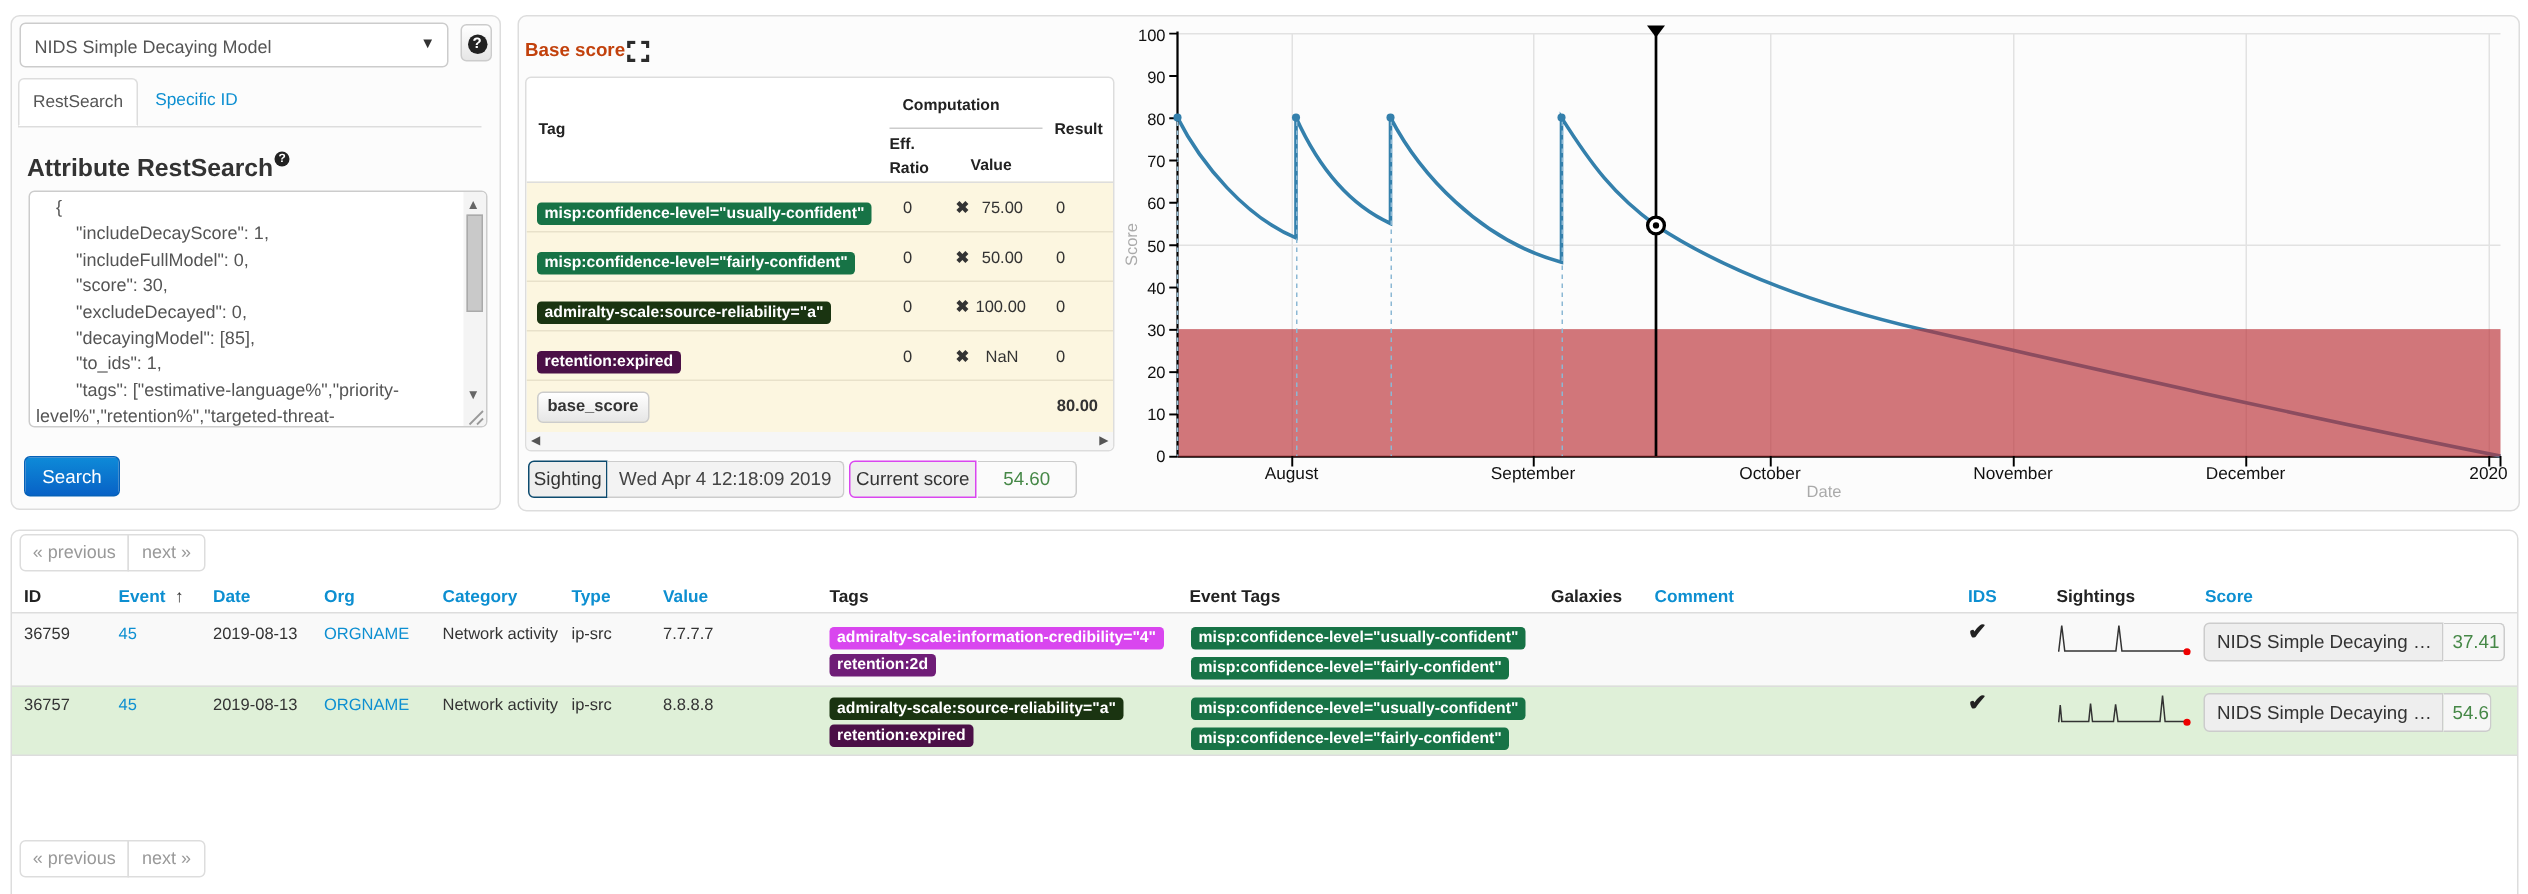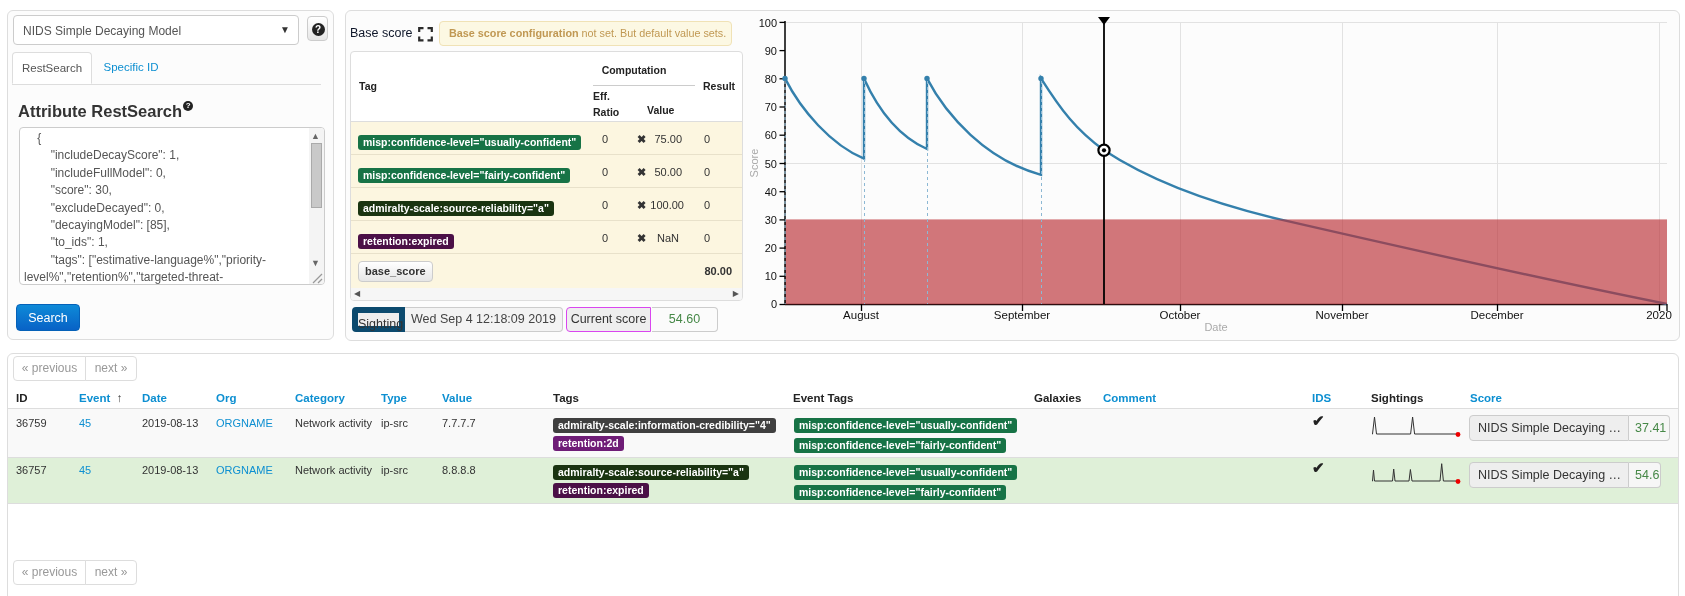--- a/index.html
+++ b/index.html
@@ -51,26 +51,25 @@
       <div class="abs" style="left:2px;top:130px;font-size:9px;color:#666;">▼</div>
       <svg class="abs" style="left:1px;top:143px;" width="13" height="13">
           <line x1="3" y1="12" x2="12" y2="3" stroke="#999" stroke-width="1.2"></line>
           <line x1="8" y1="12" x2="12" y2="8" stroke="#999" stroke-width="1.2"></line>
         </svg>
     </div>
   </div>
 
   <div class="abs" style="left:16px;top:304px;width:64px;height:27px;border:1px solid #0561b8;border-radius:4px;background:linear-gradient(to bottom,#0e8ad8,#0862c6);color:#fff;font-size:12.5px;text-align:center;line-height:26px;box-sizing:border-box;">Search</div>
 
-  <div class="abs" style="left:350px;top:26px;font-size:12.5px;font-weight:normal;color:#0f172a;">Base score</div>
+  <div class="abs" style="left:350px;top:26px;font-size:12.5px;font-weight:bold;color:#c2410c;">Base score</div>
   <svg class="abs" style="left:418px;top:27px;" width="15" height="15" fill="none" stroke="#2b2b2b" stroke-width="2.2">
     <path d="M1.2 5 V1.2 H5.5 M9.5 1.2 H13.8 V5 M13.8 9.5 V13.3 H9.5 M5.5 13.3 H1.2 V9.5"></path>
   </svg>
 
-  <div class="abs" style="left:439px;top:21px;width:293px;height:25px;background:#fcf8e3;border:1px solid #f0e2b6;border-radius:4px;box-sizing:border-box;font-size:10.8px;color:#c09853;line-height:23px;white-space:nowrap;"><span style="margin-left:9px;font-weight:bold;">Base score configuration</span> not set. But default value sets.</div>
 
   <div class="abs" style="left:350px;top:51px;width:393px;height:250px;border:1px solid #ddd;border-radius:4px;box-sizing:border-box;background:#fff;overflow:hidden;">
 
     <div class="abs" style="left:8px;top:0;height:69px;font-size:10.5px;font-weight:bold;color:#222;">
       <div class="abs" style="left:0px;top:28px;">Tag</div>
     </div>
     <div class="abs" style="left:236px;top:12px;width:94px;text-align:center;font-size:10.5px;font-weight:bold;color:#222;">Computation</div>
     <div class="abs" style="left:242px;top:32.5px;width:102px;border-bottom:1px solid #ccc;"></div>
     <div class="abs" style="left:242px;top:36px;font-size:10.5px;font-weight:bold;color:#222;line-height:16px;">Eff.<br>Ratio</div>
     <div class="abs" style="left:296px;top:52px;font-size:10.5px;font-weight:bold;color:#222;">Value</div>
@@ -106,22 +105,22 @@
         <div class="abs" style="left:102px;top:99px;">0</div>
       <div class="abs" style="left:100px;top:132px;width:30px;text-align:right;font-weight:bold;">80.00</div>
     </div>
 
     <div class="abs" style="left:0;top:236px;width:391px;height:13px;background:#f6f6f6;">
       <div class="abs" style="left:3px;top:1px;font-size:8px;color:#555;">◀</div>
       <div class="abs" style="right:3px;top:1px;font-size:8px;color:#555;">▶</div>
     </div>
   </div>
 
-  <div class="abs" style="left:352px;top:307px;width:53px;height:25px;border:6px solid #0c4a6e;border-radius:4px 0 0 4px;background:#eee;box-sizing:border-box;font-size:12.5px;color:#333;line-height:23px;text-align:center;">Sighting</div>
-  <div class="abs" style="left:405px;top:307px;width:158px;height:25px;border:1px solid #ccc;border-left:none;border-radius:0 4px 4px 0;background:#f3f3f3;box-sizing:border-box;font-size:12.5px;color:#444;line-height:23px;text-align:center;">Wed Sep 4 12:18:09 2019</div>
+  <div class="abs" style="left:352px;top:307px;width:53px;height:25px;border:1px solid #0c4a6e;border-radius:4px 0 0 4px;background:#eee;box-sizing:border-box;font-size:12.5px;color:#333;line-height:23px;text-align:center;">Sighting</div>
+  <div class="abs" style="left:405px;top:307px;width:158px;height:25px;border:1px solid #ccc;border-left:none;border-radius:0 4px 4px 0;background:#f3f3f3;box-sizing:border-box;font-size:12.5px;color:#444;line-height:23px;text-align:center;">Wed Apr 4 12:18:09 2019</div>
   <div class="abs" style="left:566px;top:307px;width:85px;height:25px;border:1px solid #d946ef;border-radius:4px 0 0 4px;background:#eee;box-sizing:border-box;font-size:12.5px;color:#333;line-height:23px;text-align:center;">Current score</div>
   <div class="abs" style="left:652px;top:307px;width:66px;height:25px;border:1px solid #ccc;border-left:none;border-radius:0 4px 4px 0;background:#fbfbfb;box-sizing:border-box;font-size:12.5px;color:#468847;line-height:23px;text-align:center;">54.60</div>
   <svg class="abs" style="left:746px;top:10px;" width="933" height="330">
 
     <g stroke="#e2e2e2" stroke-width="1">
       <line x1="39" y1="12.5" x2="921" y2="12.5"></line>
       <line x1="39" y1="153.5" x2="921" y2="153.5"></line>
       <line x1="115.5" y1="12" x2="115.5" y2="294"></line>
       <line x1="276.5" y1="12" x2="276.5" y2="294"></line>
       <line x1="434.5" y1="12" x2="434.5" y2="294"></line>
@@ -228,21 +227,21 @@
   <div class="abs" style="left:8px;top:457px;width:1670px;height:47px;background:#dff0d8;border-top:1px solid #ddd;border-bottom:1px solid #ddd;box-sizing:border-box;"></div>
   <div class="abs" style="top:417px;font-size:11px;color:#333;">
     <div class="abs" style="left:16px;">36759</div>
     <a class="abs" style="left:79px;">45</a>
     <div class="abs" style="left:142px;">2019-08-13</div>
     <a class="abs" style="left:216px;">ORGNAME</a>
     <div class="abs" style="left:295px;">Network activity</div>
     <div class="abs" style="left:381px;">ip-src</div>
     <div class="abs" style="left:442px;">7.7.7.7</div>
   </div>
-  <div class="abs" style="left:553px;top:415px;"><span class="badge" style="background:#404040;">admiralty-scale:information-credibility="4"</span></div>
+  <div class="abs" style="left:553px;top:415px;"><span class="badge" style="background:#d946ef;">admiralty-scale:information-credibility="4"</span></div>
   <div class="abs" style="left:553px;top:433px;"><span class="badge" style="background:#6f1d77;">retention:2d</span></div>
   <div class="abs" style="left:794px;top:415px;"><span class="badge" style="background:#177346;">misp:confidence-level="usually-confident"</span></div>
   <div class="abs" style="left:794px;top:435px;"><span class="badge" style="background:#177346;">misp:confidence-level="fairly-confident"</span></div>
   <div class="abs" style="left:1312px;top:412px;font-size:15px;font-weight:bold;color:#222;">✔</div>
   <svg class="abs" style="left:1371px;top:413px;" width="92" height="24">
     <path d="M1,21 L1.5,21 L3.5,4 L5.5,21 L39.6,21 L41.6,4 L43.6,21 L86,21" fill="none" stroke="#333" stroke-width="1"></path>
     <circle cx="87" cy="21.5" r="2.4" fill="#e00"></circle>
   </svg>
   <div class="abs" style="left:1469px;top:415px;width:160px;height:26px;border:1px solid #ccc;border-radius:4px 0 0 4px;background:#eee;box-sizing:border-box;font-size:12.5px;color:#333;line-height:24px;padding:0 8px;">NIDS Simple Decaying …</div>
   <div class="abs" style="left:1629px;top:415px;width:41px;height:26px;border:1px solid #ccc;border-left:none;border-radius:0 4px 4px 0;background:#f6f6f6;box-sizing:border-box;font-size:12.5px;color:#468847;line-height:24px;padding:0 6px;">37.41</div>

